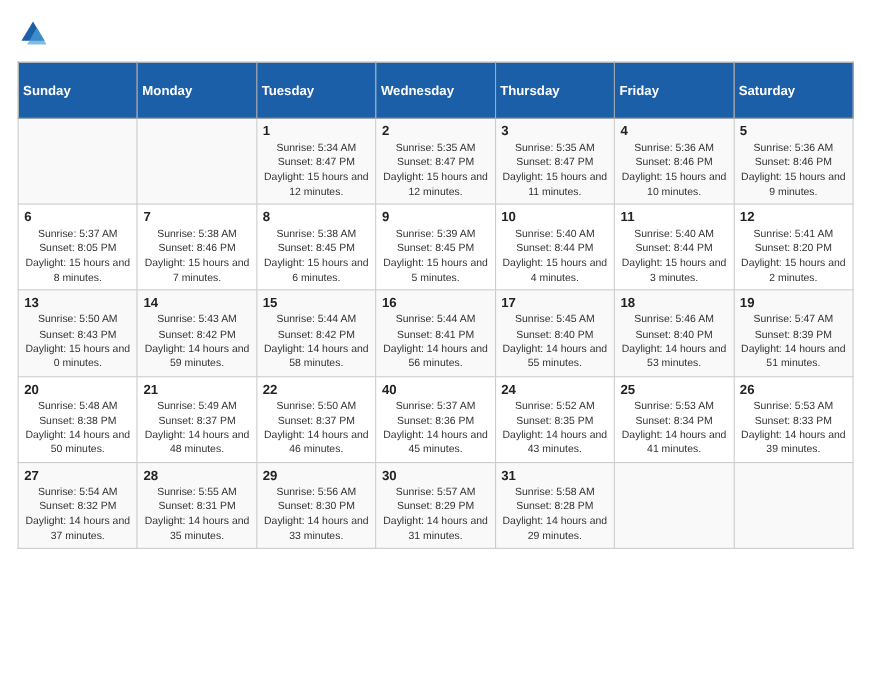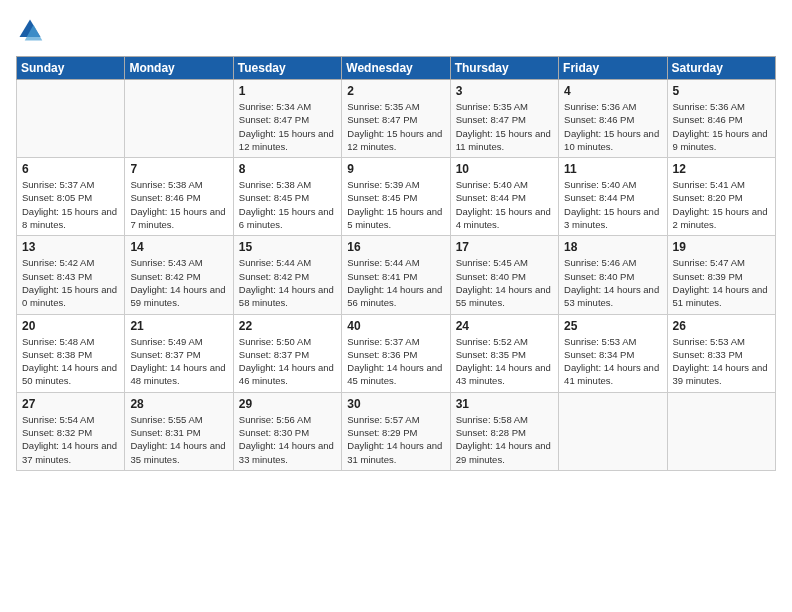--- a/index.html
+++ b/index.html
@@ -57,21 +57,21 @@
     table {
       width: 100%;
       border-collapse: collapse;
       table-layout: fixed;
     }
     thead tr th {
       background: #1a5fa8;
       color: #fff;
       font-size: 12px;
       font-weight: bold;
-      padding: 4px 4px;
+      padding: 18px 4px;
       text-align: left;
       border: 1px solid #aaa;
     }
     tbody tr td {
       border: 1px solid #ccc;
       vertical-align: top;
       padding: 4px 5px;
       font-size: 10px;
       color: #333;
       min-height: 80px;
@@ -83,20 +83,21 @@
     .day-num {
       font-size: 12px;
       font-weight: bold;
       margin-bottom: 2px;
       color: #222;
     }
     .cell-content {
       font-size: 9.5px;
       line-height: 1.4;
       color: #333;
+      text-align: center;
     }
   </style>
 </head>
 <body>
 
 <div class="header">
   <div class="logo">
     <svg class="logo-icon" viewBox="0 0 32 32" xmlns="http://www.w3.org/2000/svg">
       <polygon points="16,4 28,24 4,24" fill="#1a5fa8"></polygon>
       <polygon points="20,10 30,28 10,28" fill="#4a9fd4" opacity="0.7"></polygon>
@@ -199,21 +200,21 @@
         <td>
           <div class="day-num">12</div>
           <div class="cell-content">Sunrise: 5:41 AM
 Sunset: 8:20 PM
 Daylight: 15 hours and 2 minutes.</div>
         </td>
       </tr>
       <tr>
         <td>
           <div class="day-num">13</div>
-          <div class="cell-content">Sunrise: 5:42 AM
+          <div class="cell-content">Sunrise: 5:50 AM
 Sunset: 8:43 PM
 Daylight: 15 hours and 0 minutes.</div>
         </td>
         <td>
           <div class="day-num">14</div>
           <div class="cell-content">Sunrise: 5:43 AM
 Sunset: 8:42 PM
 Daylight: 14 hours and 59 minutes.</div>
         </td>
         <td>

